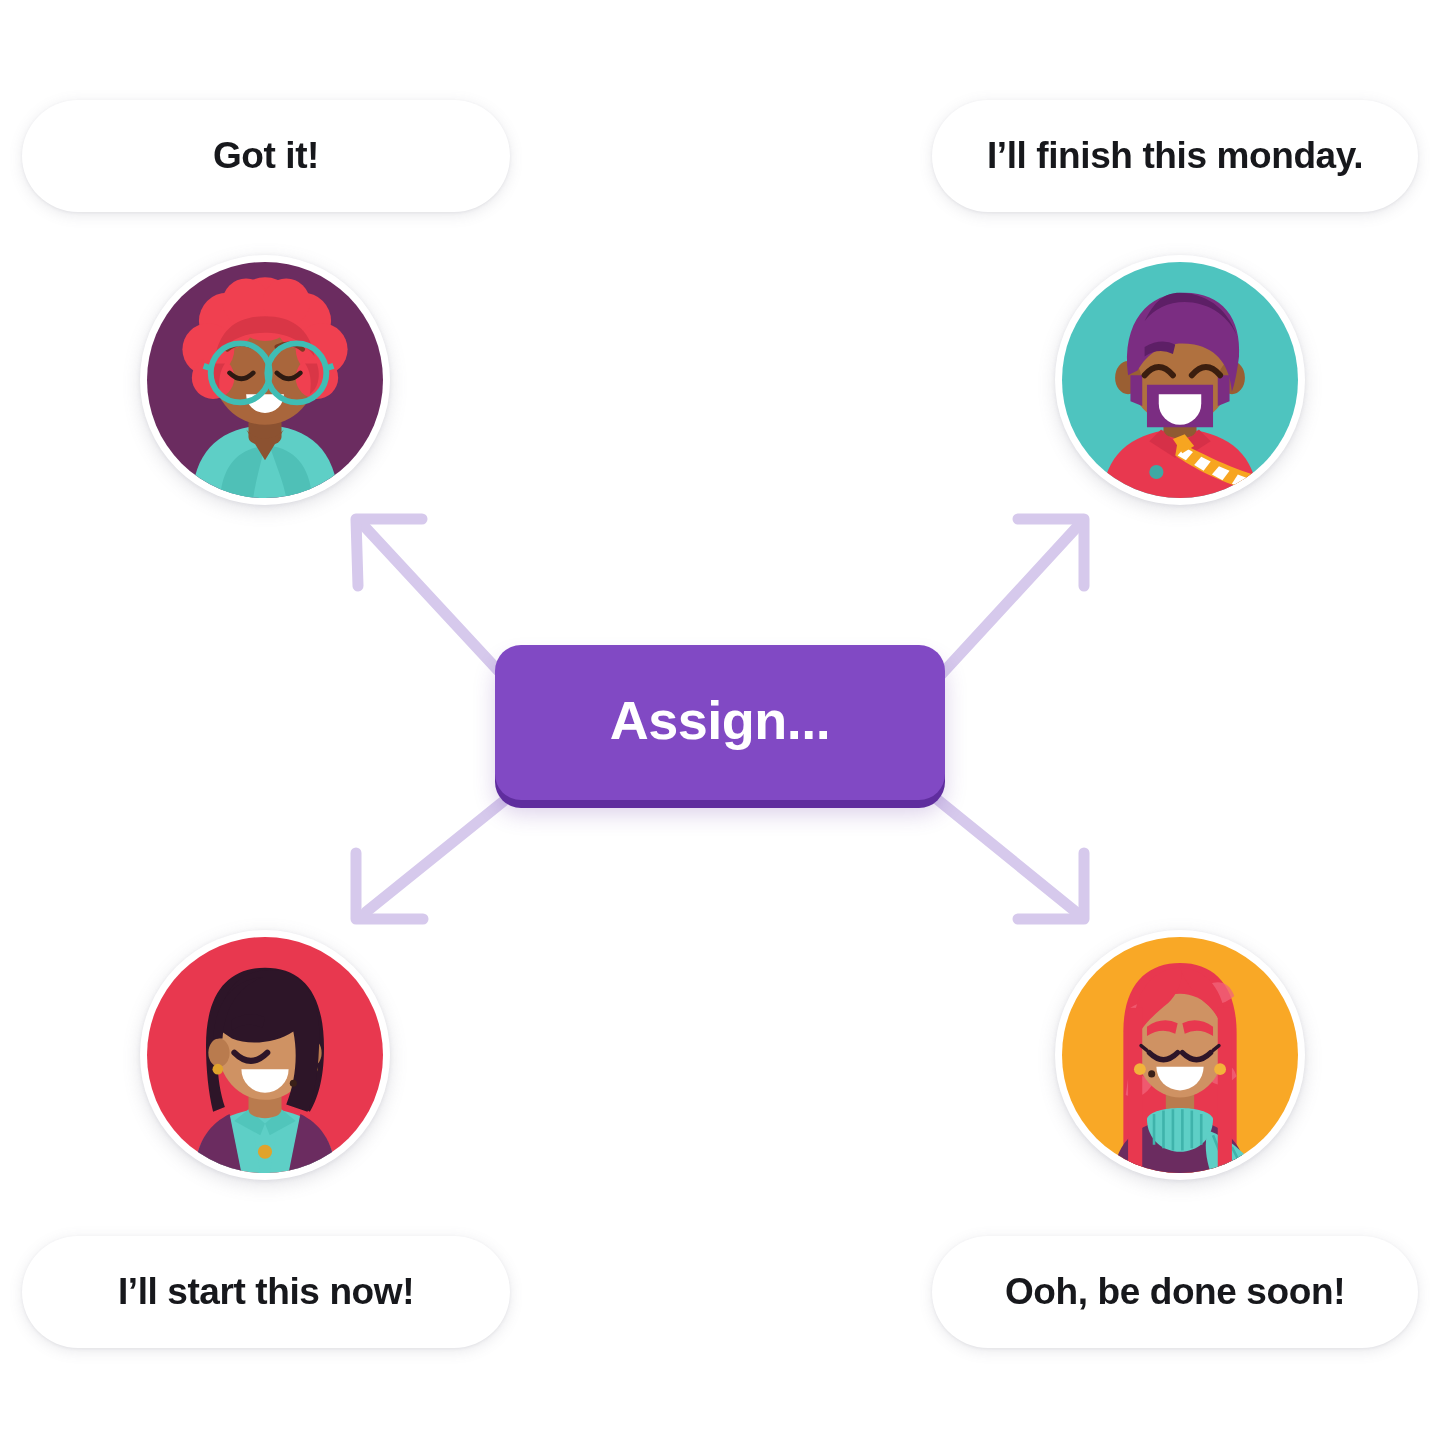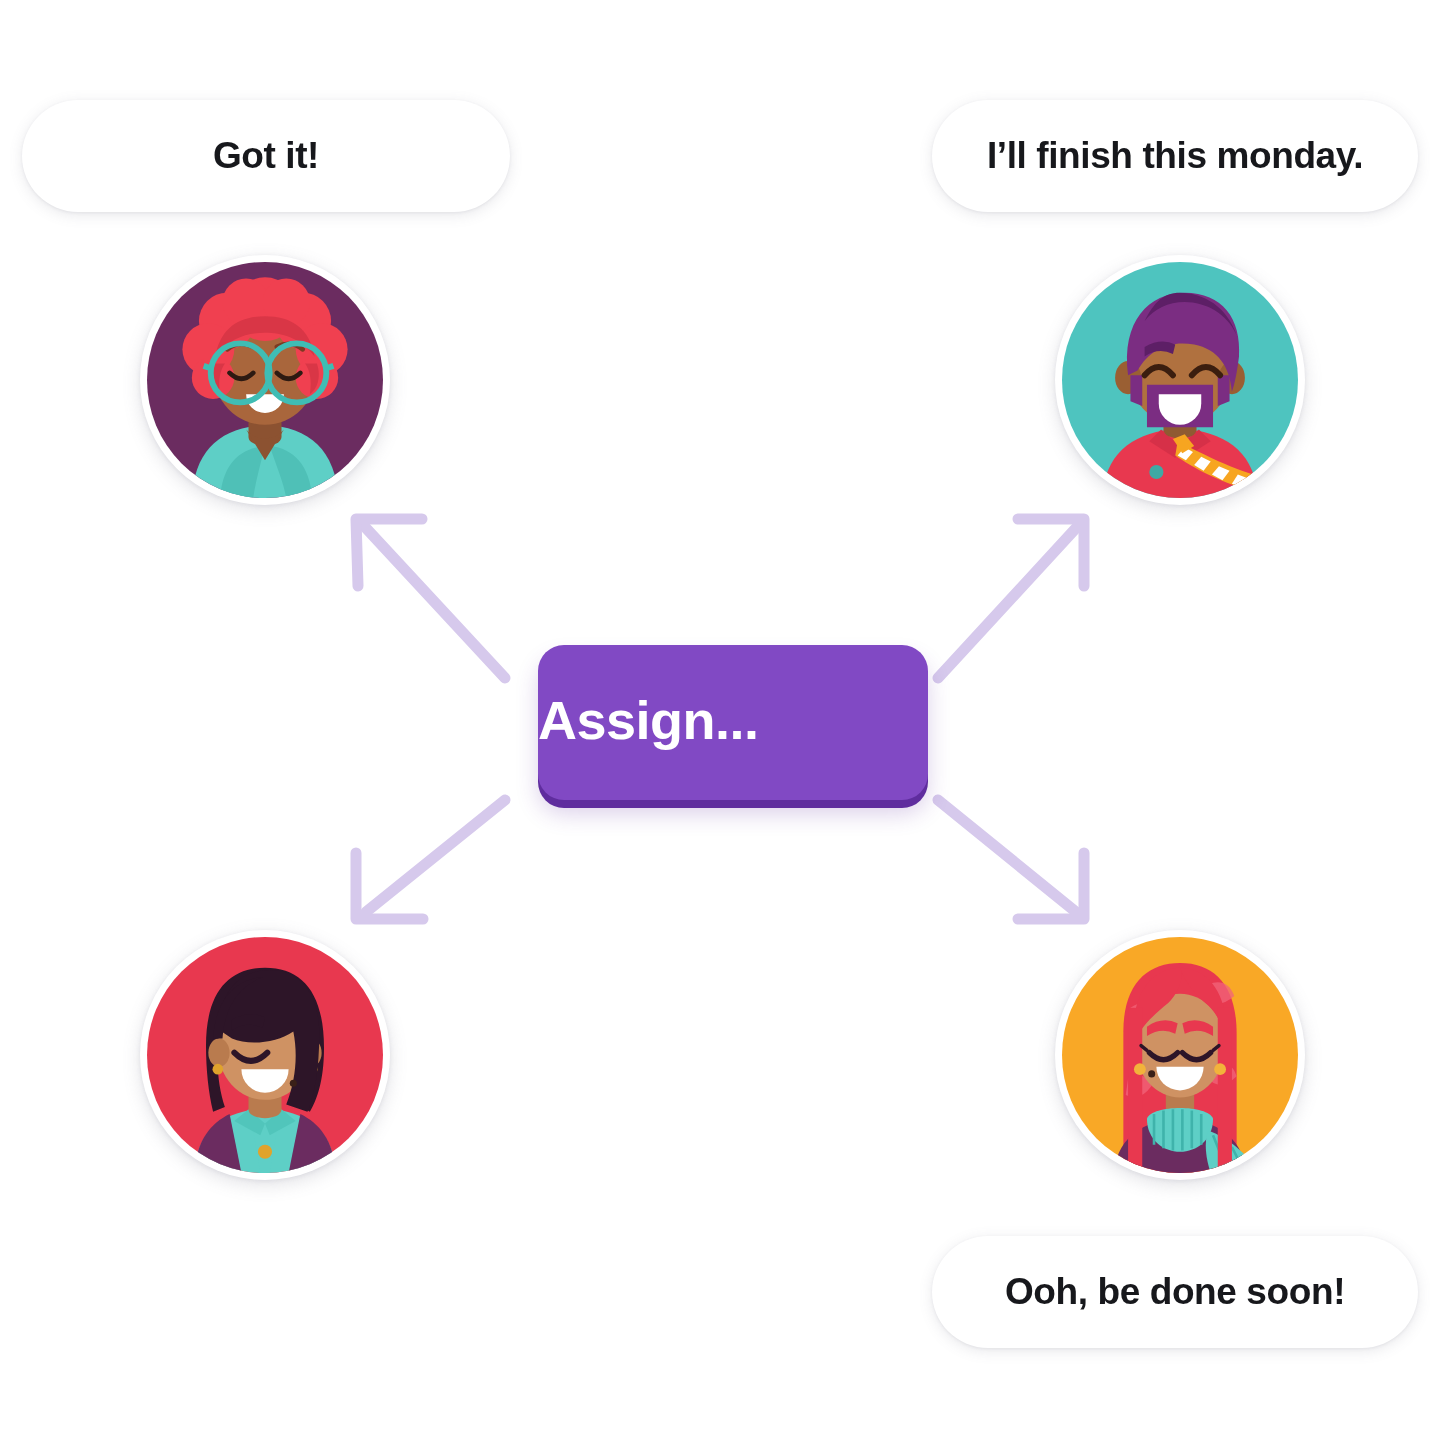--- a/index.html
+++ b/index.html
@@ -80,33 +80,32 @@
   #avatar-tl { left: 140px;  top: 255px; }
   #avatar-tr { left: 1055px; top: 255px; }
   #avatar-bl { left: 140px;  top: 930px; }
   #avatar-br { left: 1055px; top: 930px; }
 
   
   #assign-button {
     position: absolute;
     left: 495px;
     top: 645px;
-    width: 390px;
+    width: 450px;
     height: 155px;
     border: none;
     padding: 0;
     border-radius: 26px;
     background: #8149c4;
     box-shadow: 0 8px 0 0 #5f2d9e,
                 0 14px 22px rgba(95,45,158,0.22);
     cursor: pointer;
     display: flex;
     align-items: center;
-    justify-content: flex-start;
-    margin-left: 43px;
+    justify-content: center;
   }
   #assign-label {
     font-family: "Liberation Sans", sans-serif;
     font-weight: bold;
     font-size: 54px;
     letter-spacing: -0.5px;
     color: #ffffff;
     line-height: 1;
     position: relative;
     top: -3px;
@@ -143,20 +142,23 @@
   </svg>
 
   <div class="bubble" id="bubble-tl">
     <span class="bubble-text">Got it!</span>
   </div>
 
   <div class="bubble" id="bubble-tr">
     <span class="bubble-text">I’ll finish this monday.</span>
   </div>
 
+  <div class="bubble" id="bubble-bl">
+    <span class="bubble-text">I’ll start this now!</span>
+  </div>
 
   <div class="bubble" id="bubble-br">
     <span class="bubble-text">Ooh, be done soon!</span>
   </div>
 
   <div class="avatar" id="avatar-tl">
     <div class="avatar-inner">
       <svg viewBox="0 0 200 200" xmlns="http://www.w3.org/2000/svg">
         <rect width="200" height="200" fill="#6b2c60"></rect>
 

